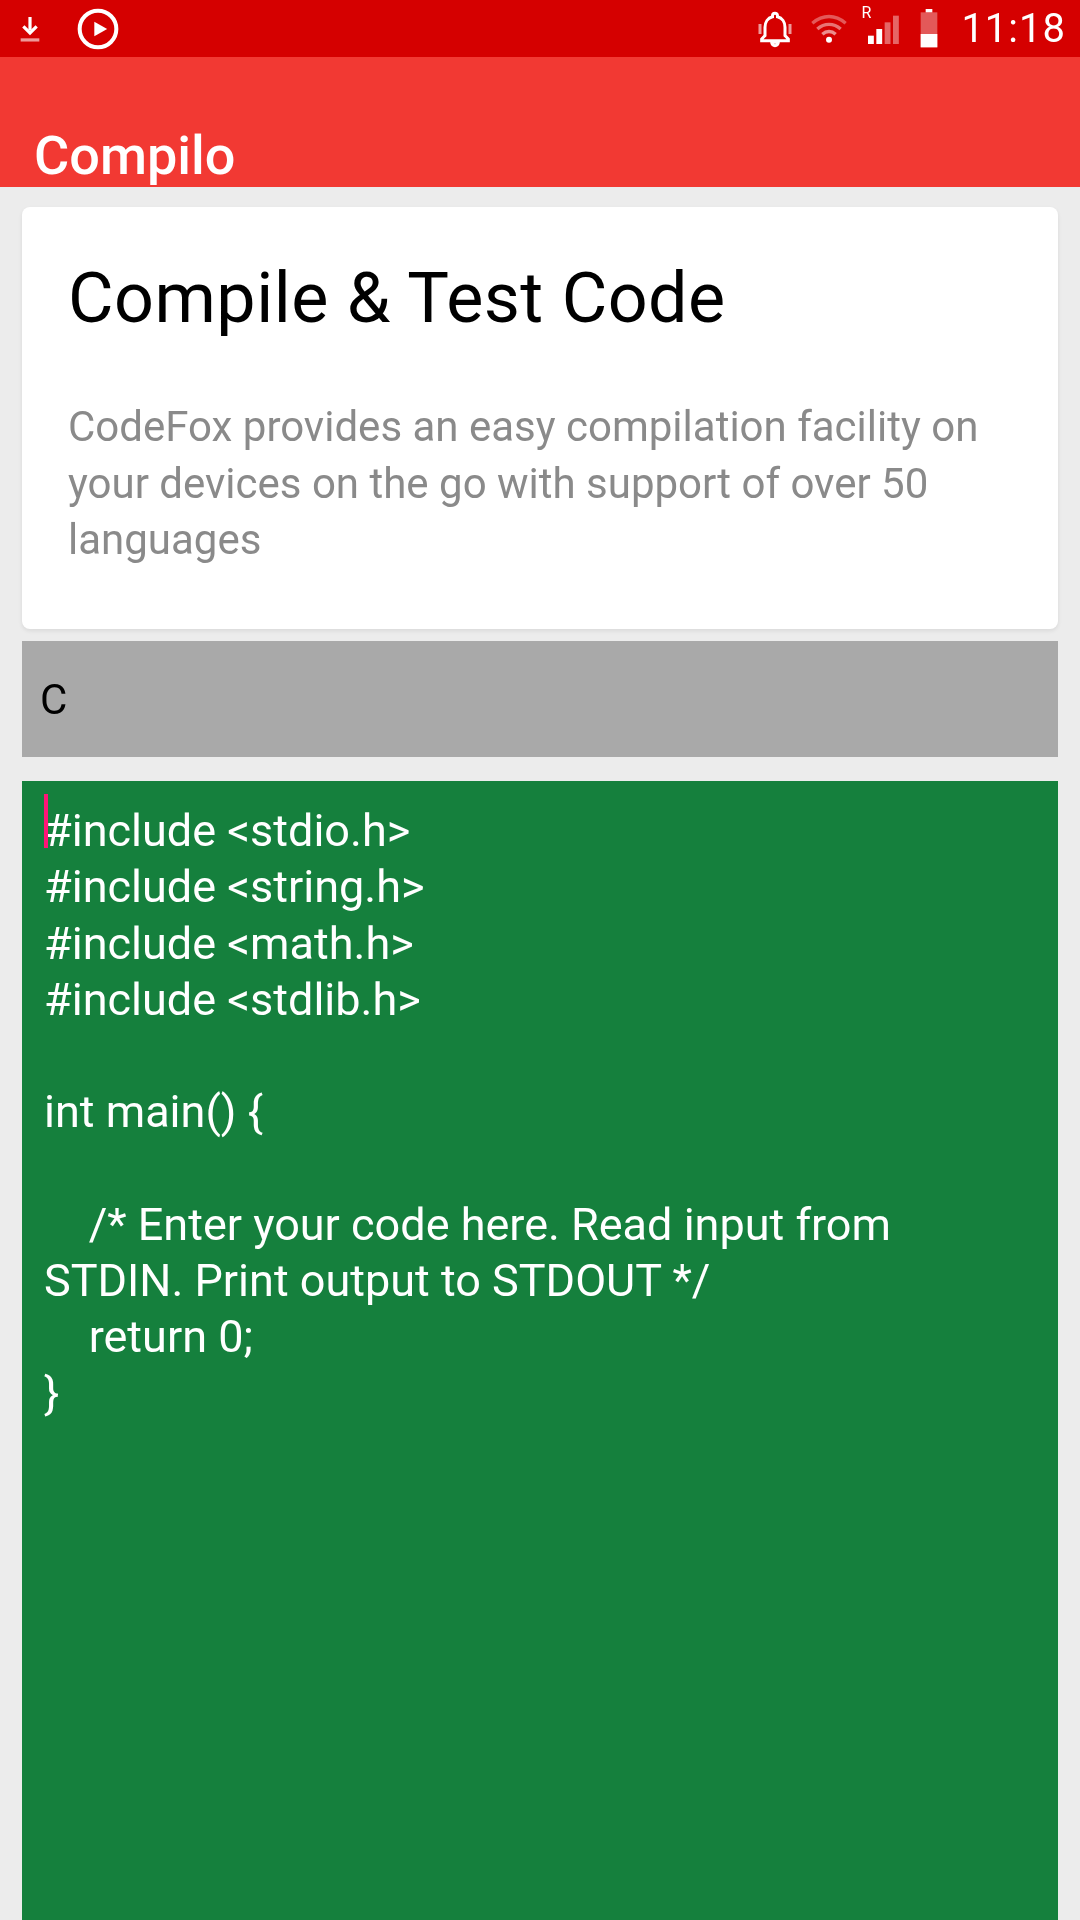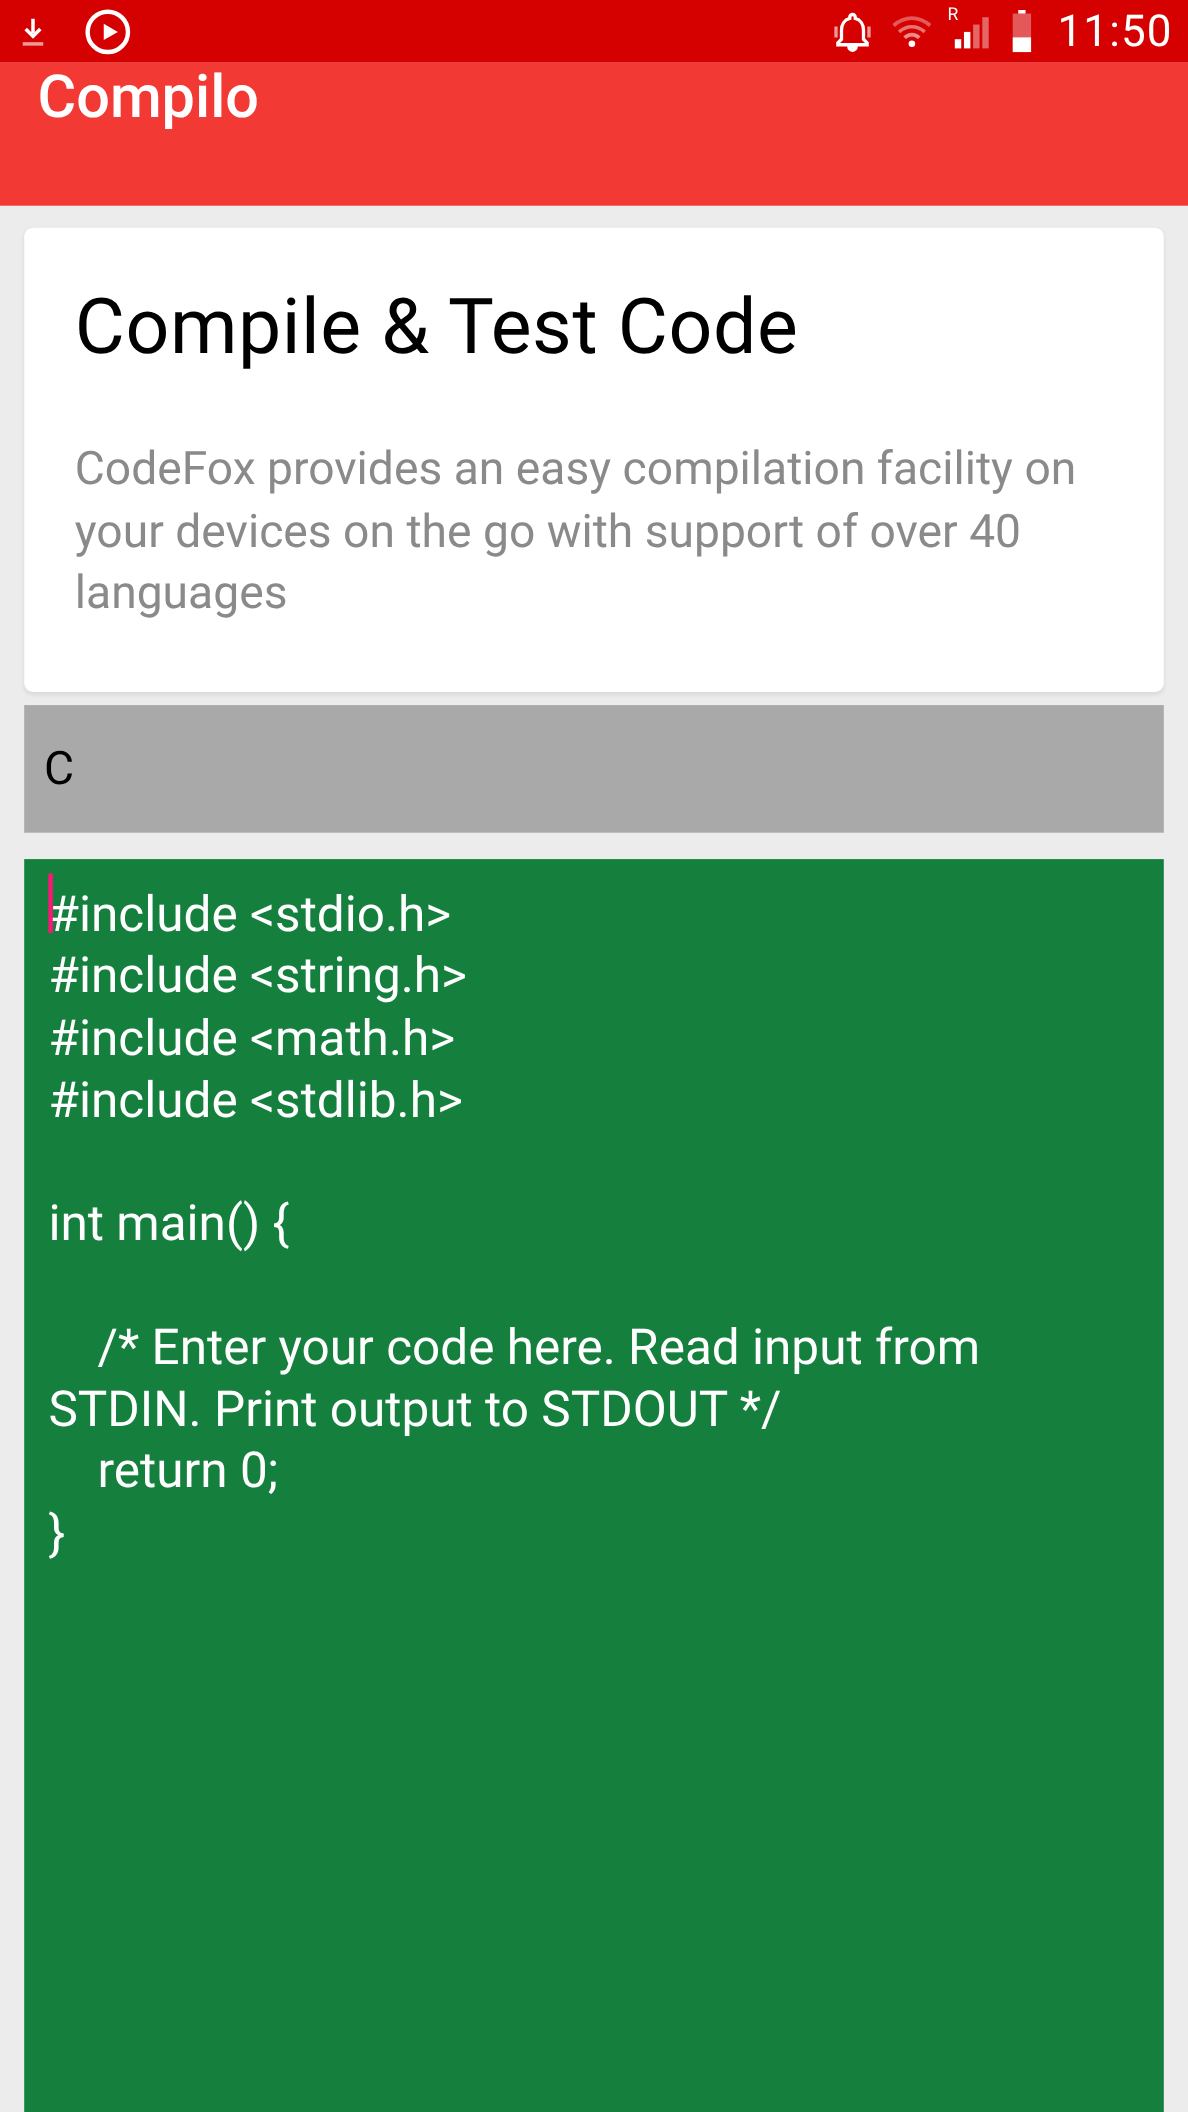--- a/index.html
+++ b/index.html
@@ -20,21 +20,21 @@
   }
   .status-left { display: flex; align-items: center; gap: 30px; }
   .status-right { display: flex; align-items: center; gap: 14px; margin-left: auto; }
   .clock { font-size: 40px; font-weight: 400; letter-spacing: 1px; margin-left: 6px; }
 
   
   .app-bar {
     height: 130px;
     background: #f23933;
     display: flex;
-    align-items: flex-start;
+    align-items: flex-end;
     padding: 0 34px;
     color: #fff;
   }
   .app-title { font-size: 54px; font-weight: 500; }
 
   
   .content {
     padding: 20px 22px 0 22px;
     display: flex;
     flex-direction: column;
@@ -136,33 +136,33 @@
       </svg>
       <span style="position:absolute;top:-6px;left:-2px;font-size:16px;color:#fff;">R</span>
     </span>
     <span class="ic">
       <svg width="24" height="40" viewBox="0 0 12 24">
         <rect x="4" y="0" width="4" height="2" fill="#fff"></rect>
         <rect x="1" y="2" width="10" height="21" fill="#fff" opacity="0.35"></rect>
         <rect x="1" y="15" width="10" height="8" fill="#fff"></rect>
       </svg>
     </span>
-    <span class="clock">11:50</span>
+    <span class="clock">11:18</span>
   </div>
 </div>
 
 <div class="app-bar">
   <span class="app-title">Compilo</span>
 </div>
 
 <div class="content">
 
   <div class="card">
     <div class="card-title">Compile &amp; Test Code</div>
-    <div class="card-desc">CodeFox provides an easy compilation facility on your devices on the go with support of over 40 languages</div>
+    <div class="card-desc">CodeFox provides an easy compilation facility on your devices on the go with support of over 50 languages</div>
   </div>
 
   <div class="lang-bar">
     <span>C</span>
   </div>
 
   <div class="editor-wrap">
     <textarea class="editor" spellcheck="false" style="">#include &lt;stdio.h&gt;
 #include &lt;string.h&gt;
 #include &lt;math.h&gt;

